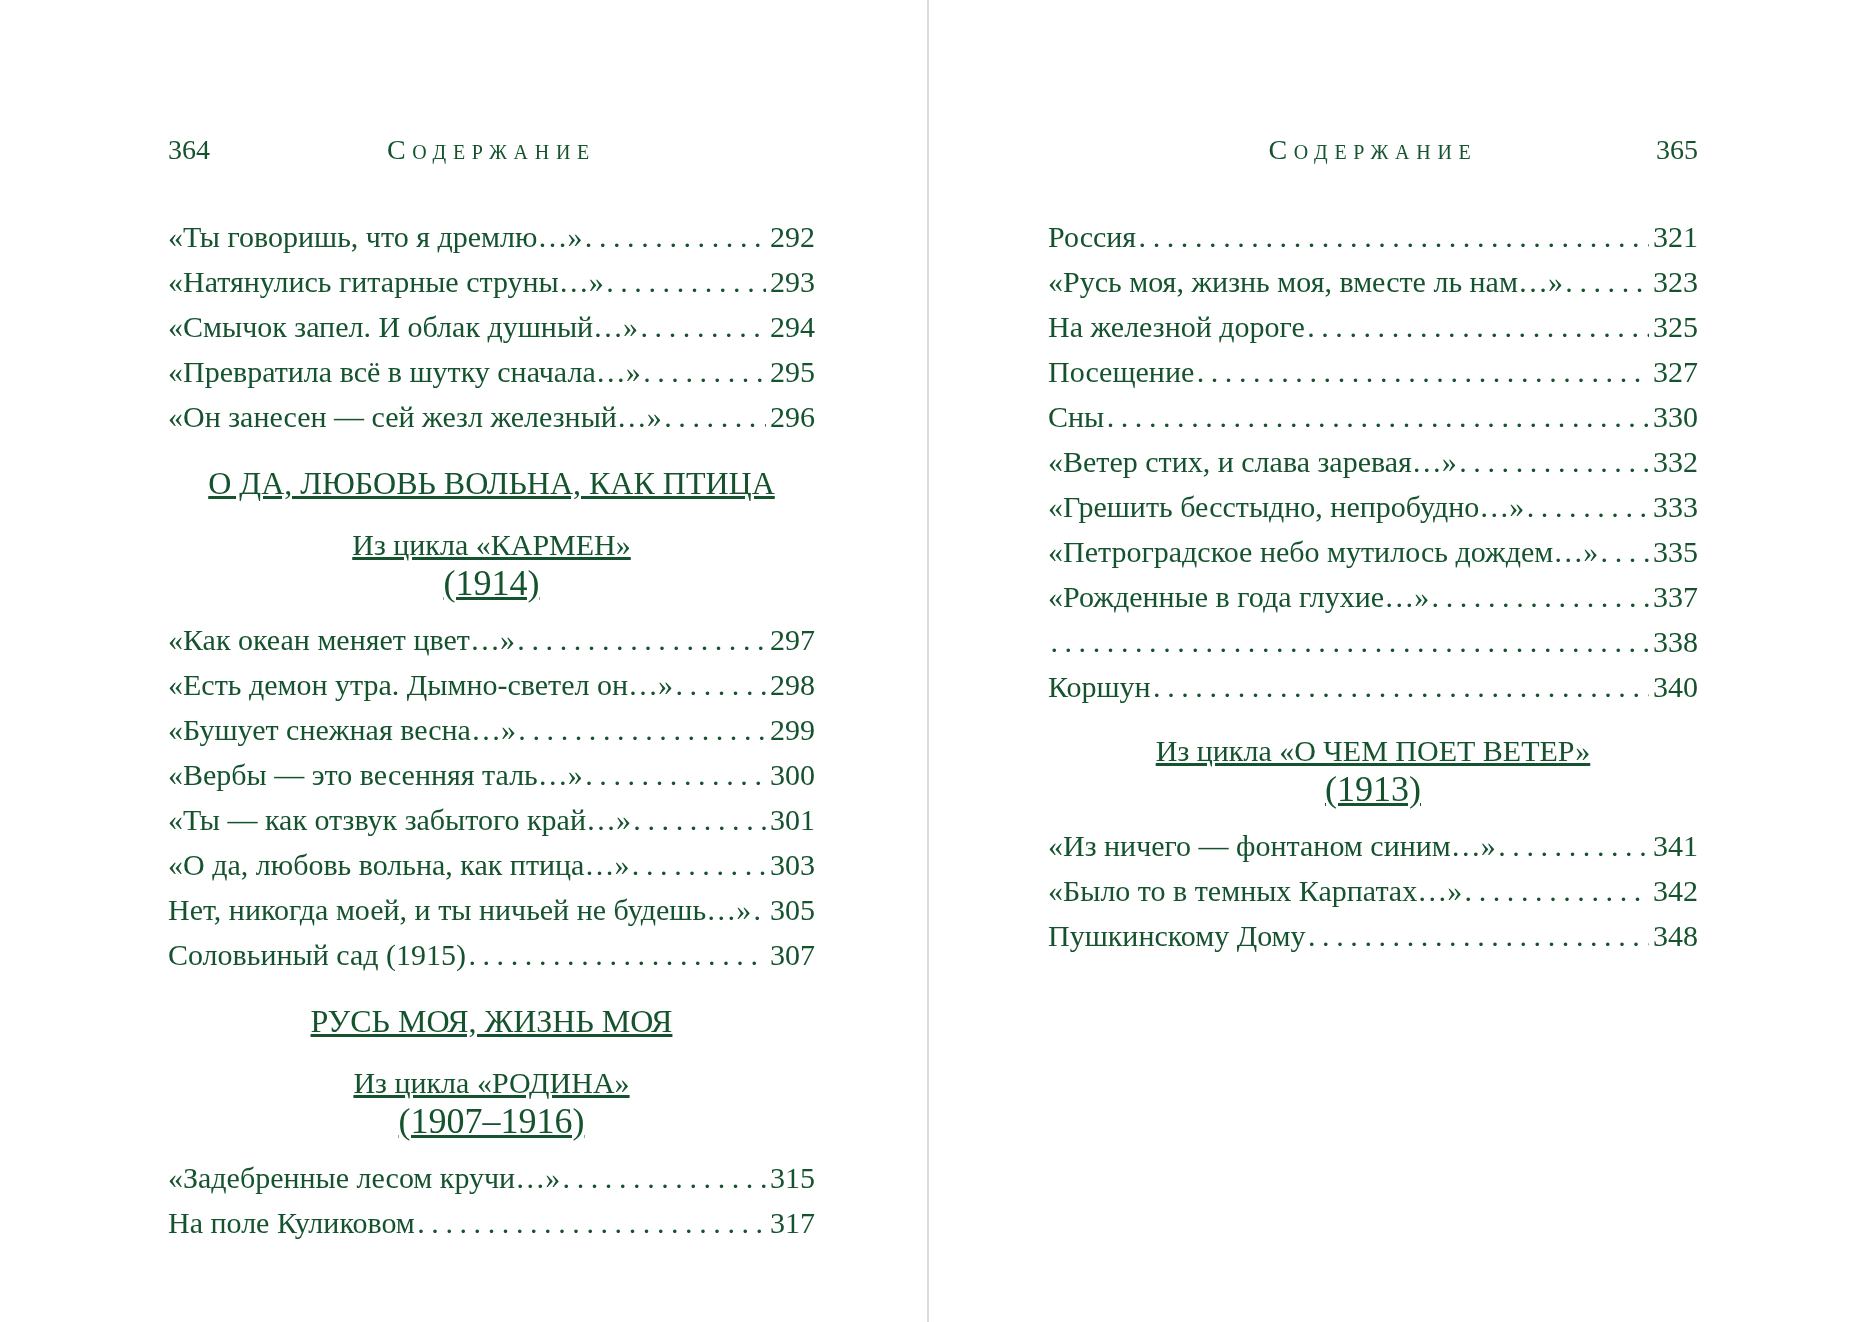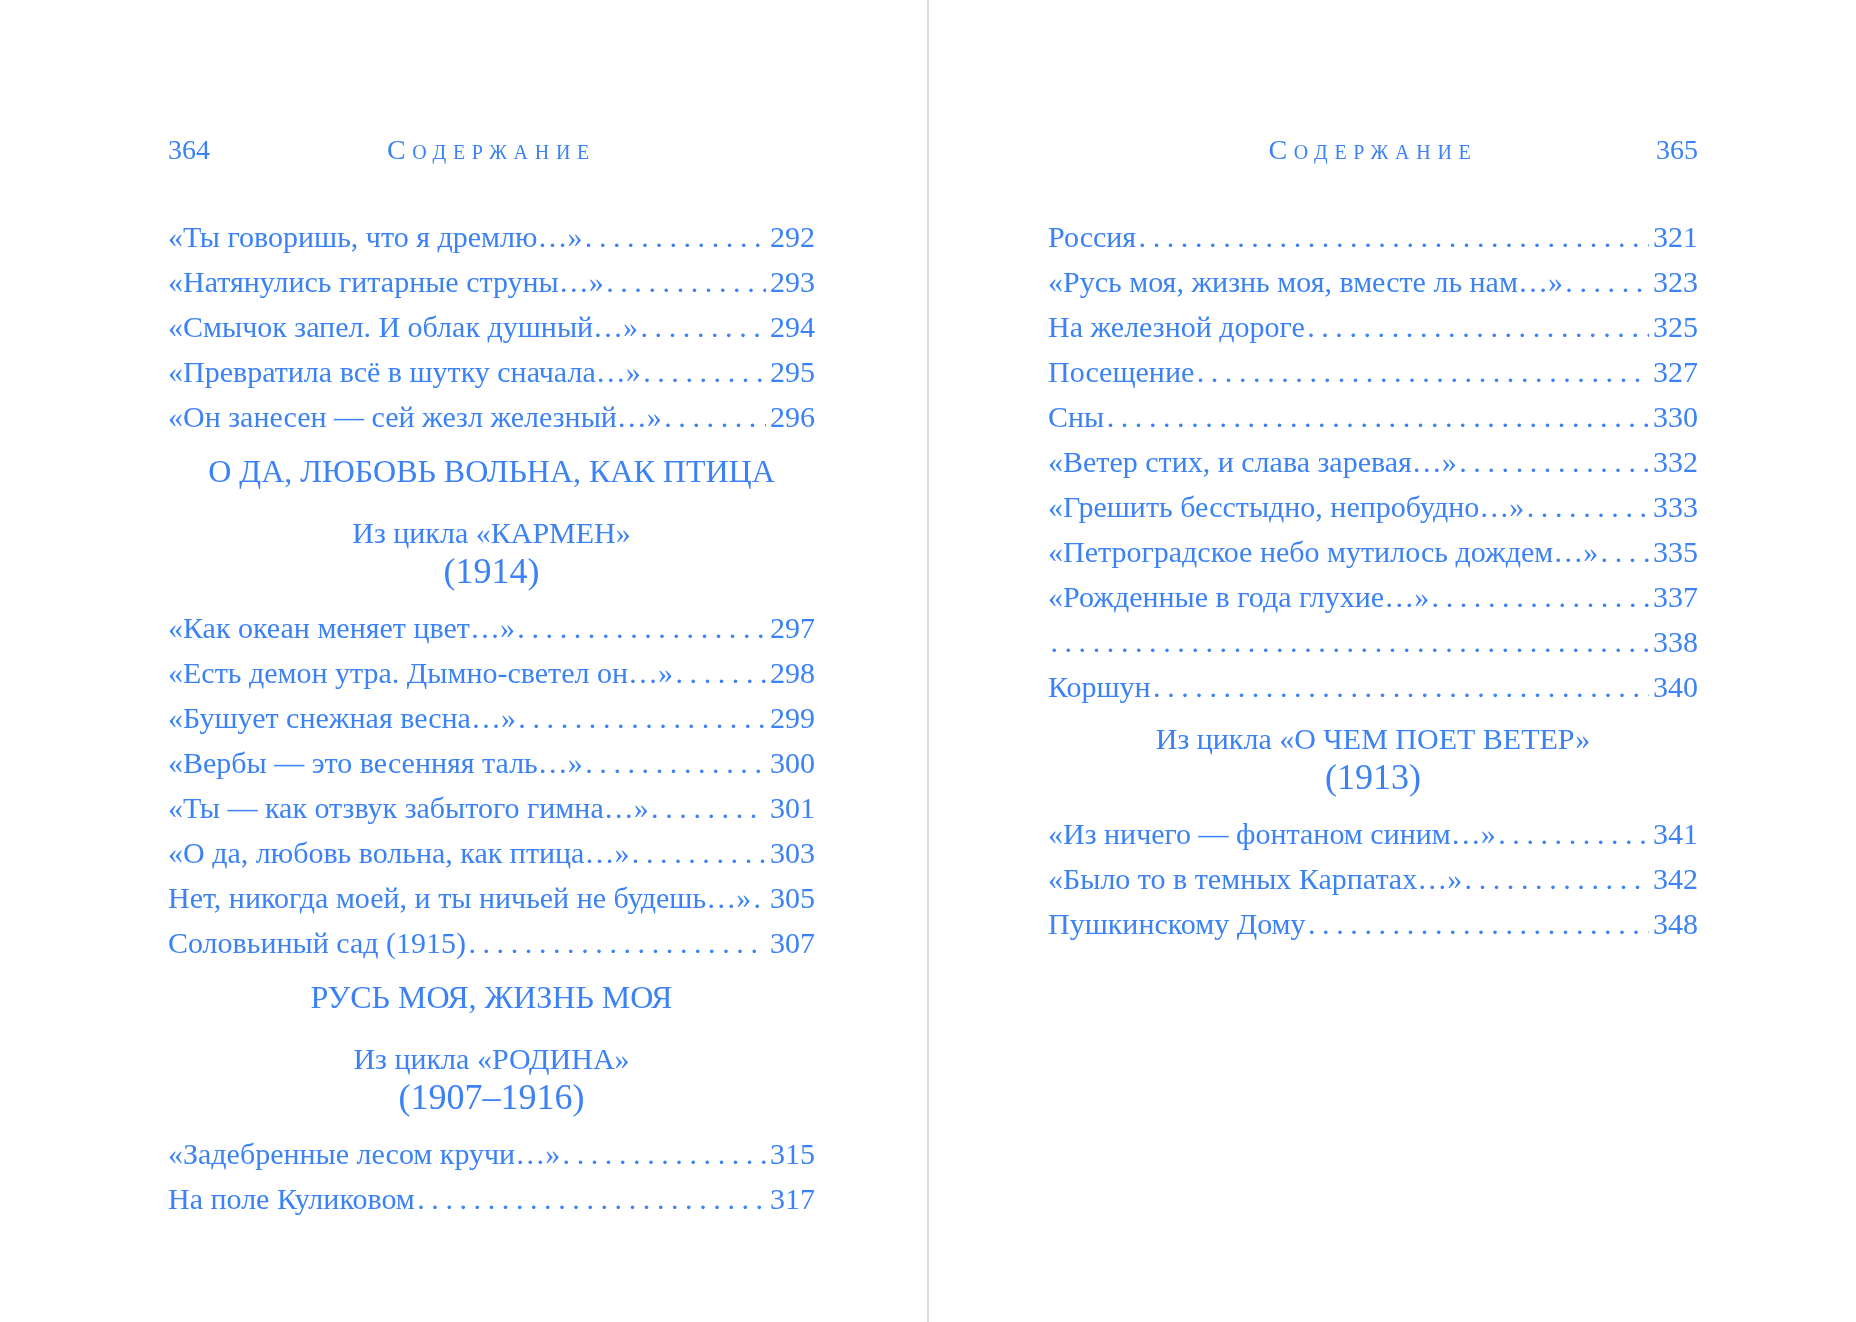--- a/index.html
+++ b/index.html
@@ -3,21 +3,21 @@
 <meta charset="utf-8">
 <style>
   html, body { margin: 0; padding: 0; background: #ffffff; }
   .canvas {
     position: relative;
     width: 1856px;
     height: 1322px;
     background: #ffffff;
     overflow: hidden;
     font-family: "Liberation Serif", "DejaVu Serif", serif;
-    color: #3b82f6;
+    color: #14532d;
   }
   .page-divider {
     position: absolute;
     left: 927px;
     top: 0;
     bottom: 0;
     width: 2px;
     background: #dcdcdc;
   }
   .page {
@@ -60,21 +60,21 @@
     white-space: nowrap;
     min-width: 10px;
   }
   .dots::after {
     content: "......................................................................................";
     letter-spacing: 0.22em;
     margin-left: 0.08em;
   }
   .toc-page { flex: 0 0 auto; margin-left: 4px; }
 
-  .section { text-align: center; margin-top: 12px; margin-bottom: 16px; }
+  .section { text-align: center; margin-top: 24px; margin-bottom: 16px; text-decoration: underline; }
   .section-title { font-size: 32px; line-height: 40px; margin-bottom: 24px; }
   .cycle-title   { font-size: 30px; line-height: 36px; margin-bottom: 2px; }
   .cycle-years   { font-size: 36px; line-height: 36px; text-align: center; }
 </style>
 </head>
 <body>
 
 <div class="canvas">
 
   <div class="page left">
@@ -130,21 +130,21 @@
             <span class="toc-title">«Бушует снежная весна…»</span>
             <span class="dots"></span>
             <span class="toc-page">299</span>
           </div>
           <div class="toc-row">
             <span class="toc-title">«Вербы — это весенняя таль…»</span>
             <span class="dots"></span>
             <span class="toc-page">300</span>
           </div>
           <div class="toc-row">
-            <span class="toc-title">«Ты — как отзвук забытого гимна…»</span>
+            <span class="toc-title">«Ты — как отзвук забытого край…»</span>
             <span class="dots"></span>
             <span class="toc-page">301</span>
           </div>
           <div class="toc-row">
             <span class="toc-title">«О да, любовь вольна, как птица…»</span>
             <span class="dots"></span>
             <span class="toc-page">303</span>
           </div>
           <div class="toc-row">
             <span class="toc-title">Нет, никогда моей, и ты ничьей не будешь…»</span>

